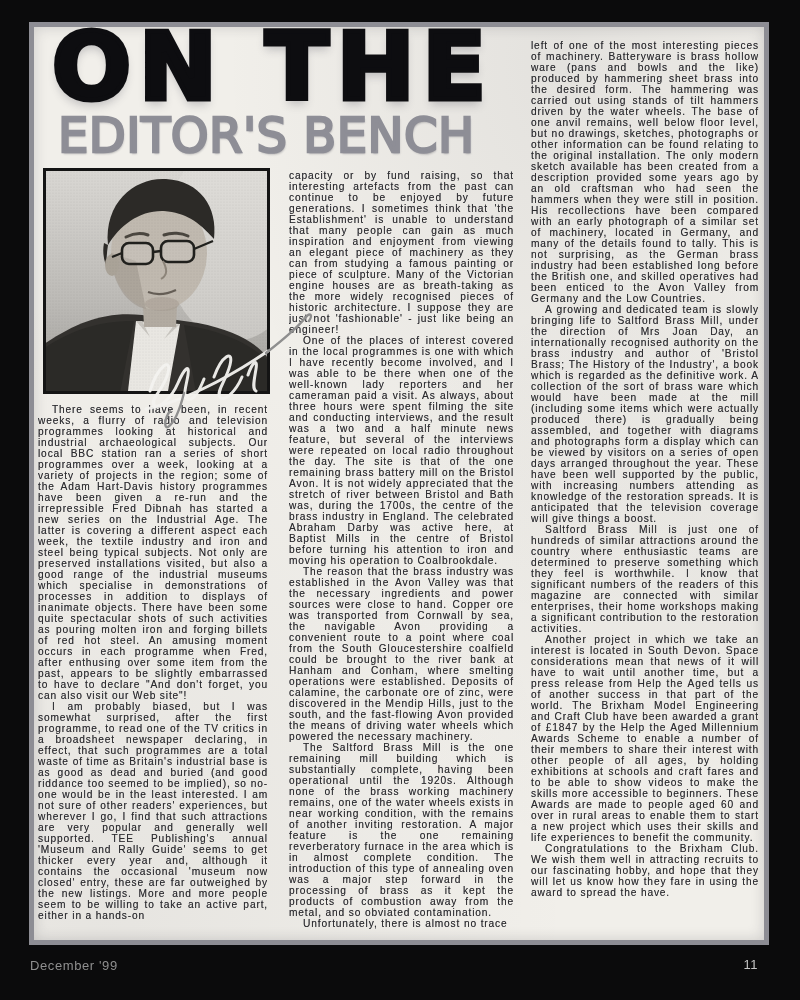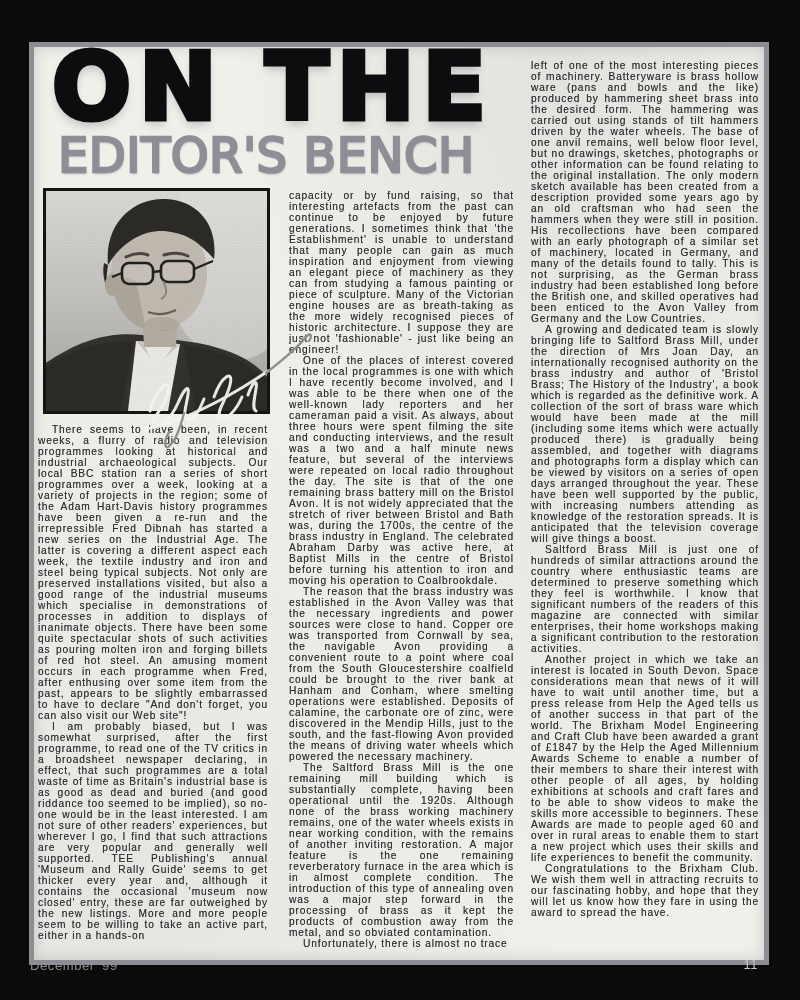--- a/index.html
+++ b/index.html
@@ -15,21 +15,20 @@
   .page{
     position:absolute;left:29px;top:22px;width:740px;height:923px;
     box-sizing:border-box;
     background:
       radial-gradient(ellipse at 72% 4%, rgba(70,70,80,0.08), transparent 45%),
       radial-gradient(ellipse at 10% 96%, rgba(60,60,70,0.06), transparent 50%),
       radial-gradient(ellipse at 95% 60%, rgba(60,60,70,0.05), transparent 40%),
       #f1efea;
     border:5px solid #8d8d94;
     box-shadow:inset 0 0 14px rgba(40,40,50,0.18);
-    margin-top:20px;
   }
   .title1{
     position:absolute;left:18px;top:-6px;
     font-family:"DejaVu Sans", sans-serif;
     font-weight:bold;font-size:93px;line-height:93px;
     letter-spacing:8px;color:#0d0d10;
     -webkit-text-stroke:5px #0d0d10;
     text-shadow:0 6px 9px rgba(60,60,75,0.25);
     white-space:nowrap;
   }

